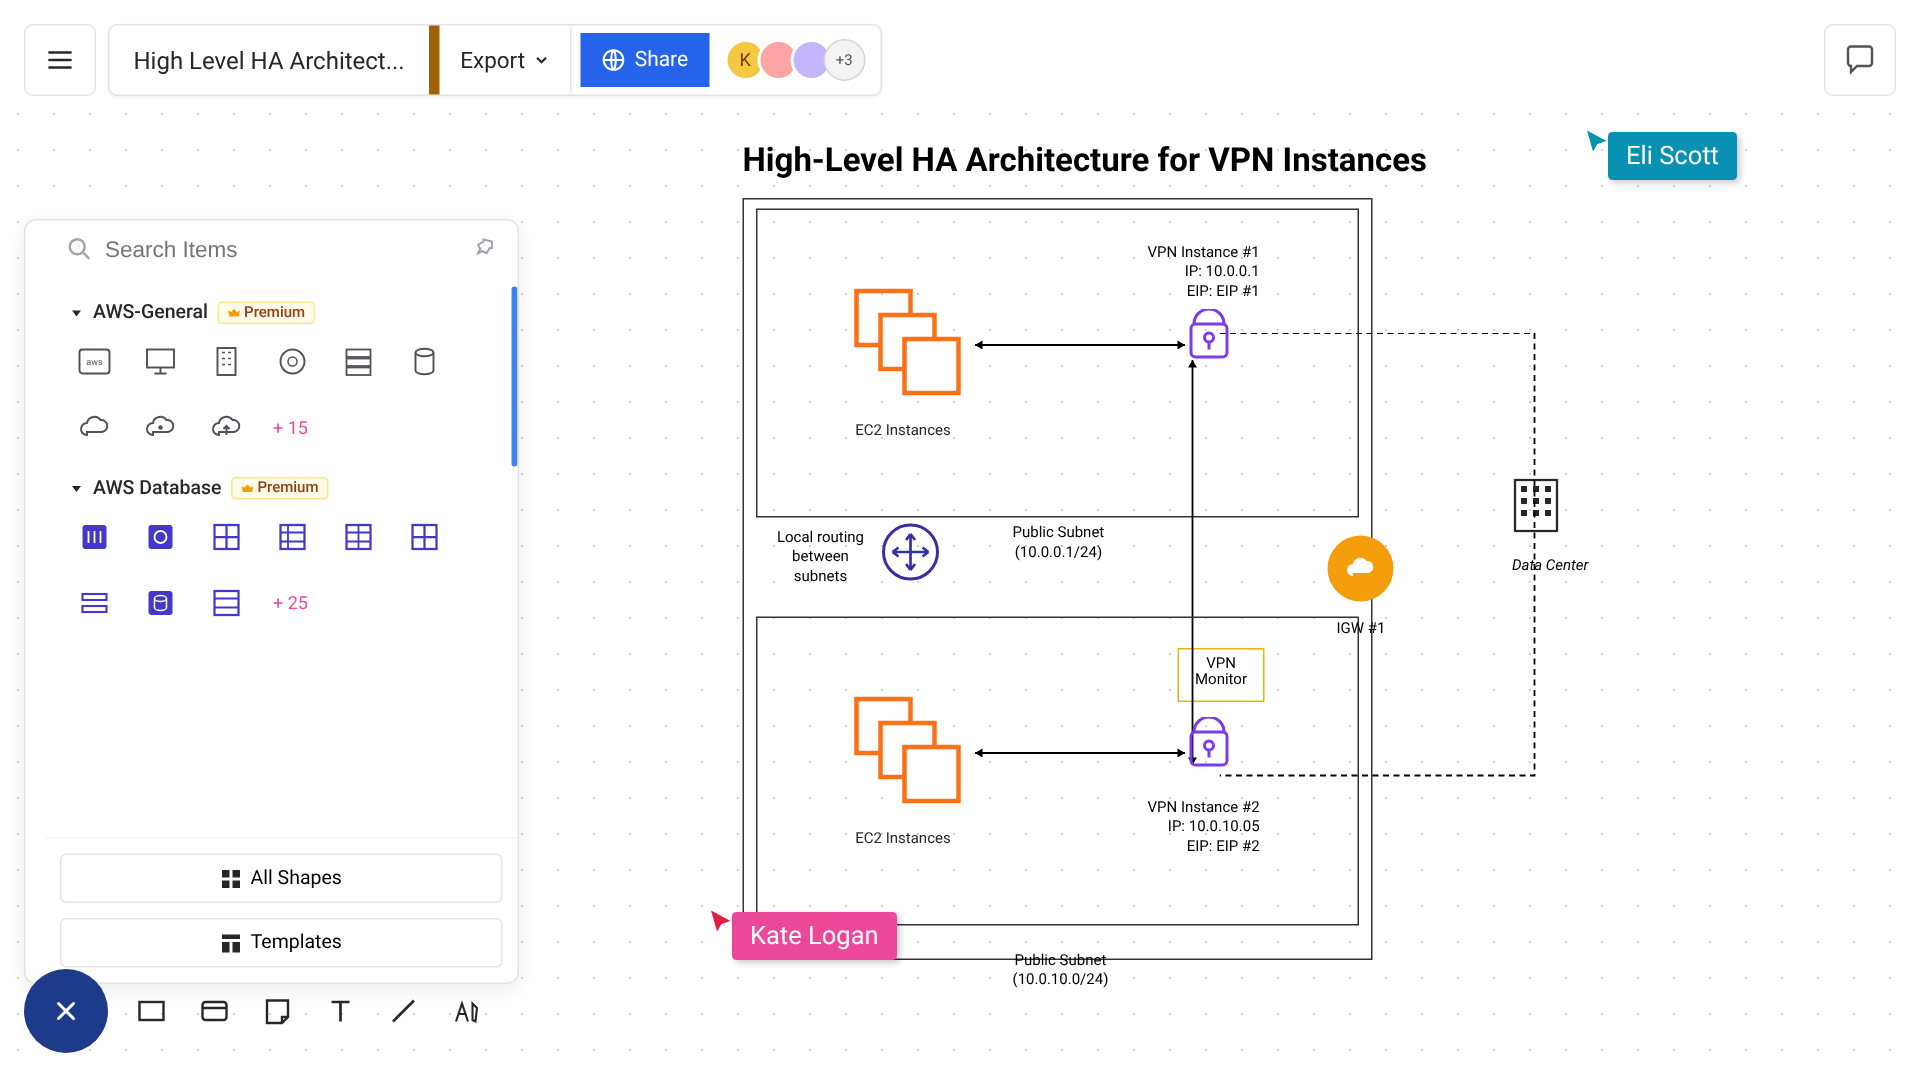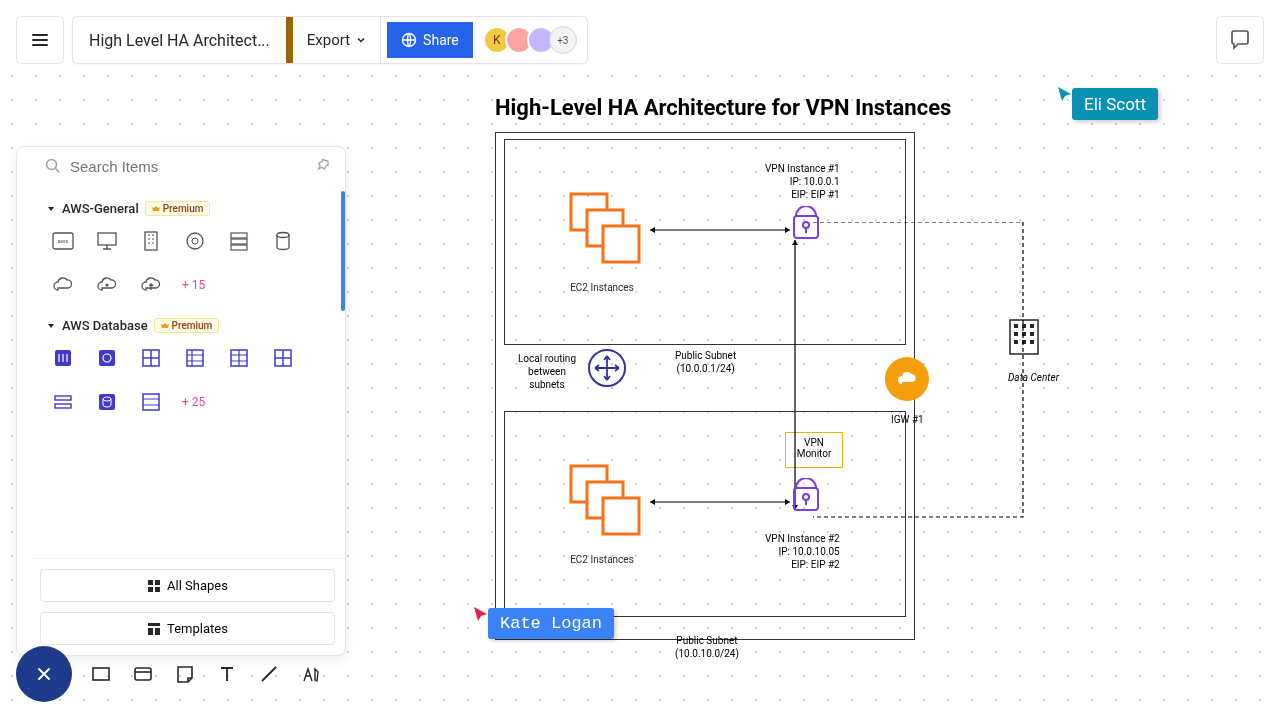--- a/index.html
+++ b/index.html
@@ -64,21 +64,21 @@
 .igw-label { position: absolute; top: 282px; left: 396px; font-size: 10px; }
 .dc-ic { position: absolute; top: 186px; left: 513px; text-align: center;}
 .dc-label { font-size: 10px; margin-top: 16px; line-height: 1.2; font-style: italic;}
 
 
 .cursor-tag { position: absolute; display: flex; align-items: center; }
 .cursor-tag .lbl { padding: 6px 12px; color: #fff; font-size: 17px; border-radius: 3px; box-shadow: 2px 2px 4px rgba(0,0,0,0.2);}
 .eli { top: 88px; left: 1056px; }
 .eli .lbl { background: #0891b2; }
 .kate { top: 608px; left: 472px; }
-.kate .lbl { background: #3b82f6; font-family: Liberation Mono, monospace; }
+.kate .lbl { background: #ec4899; }
 
 svg { display: block; }
 </style>
 </head>
 <body>
 
 <div class="canvas-bg"></div>
 
 <div class="topbar">
   <div class="menu-btn">

